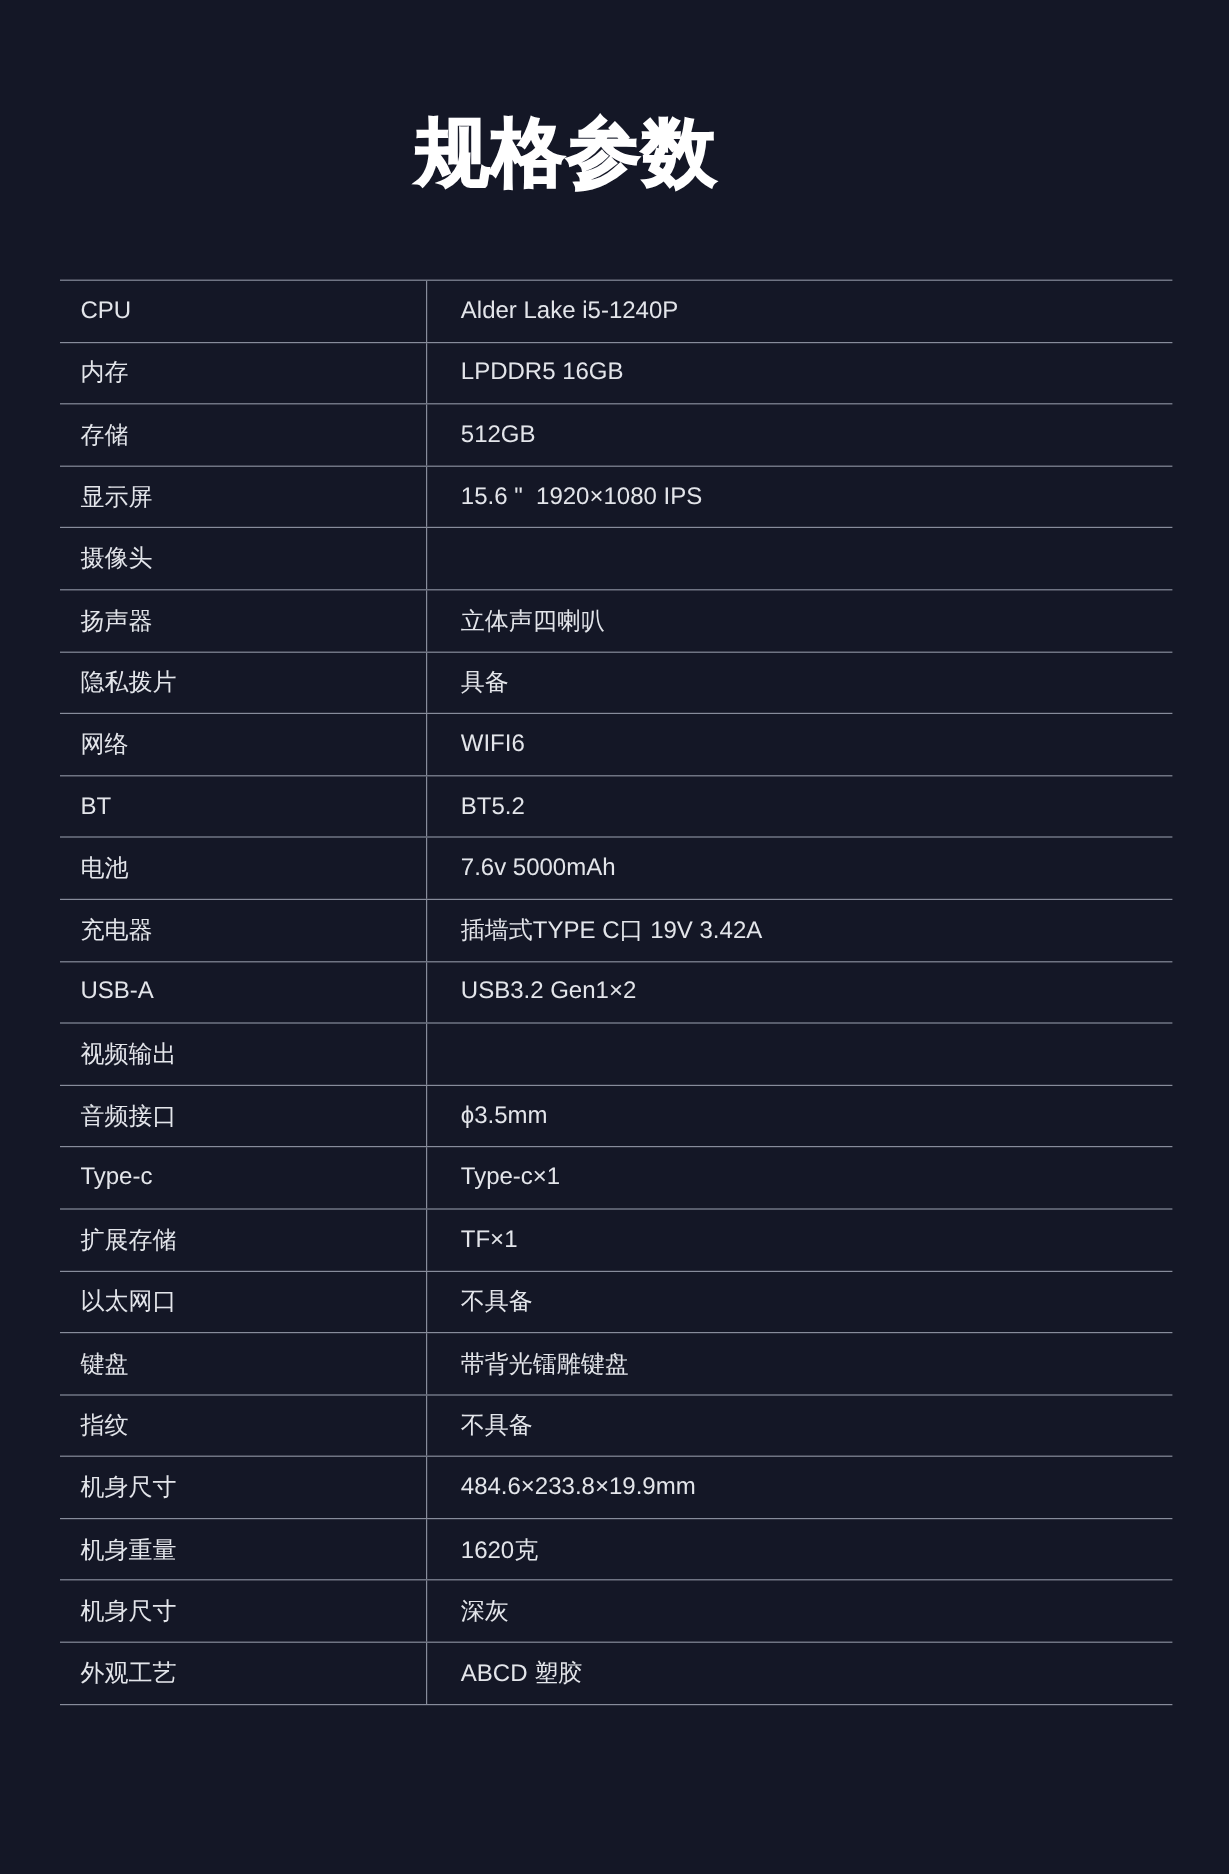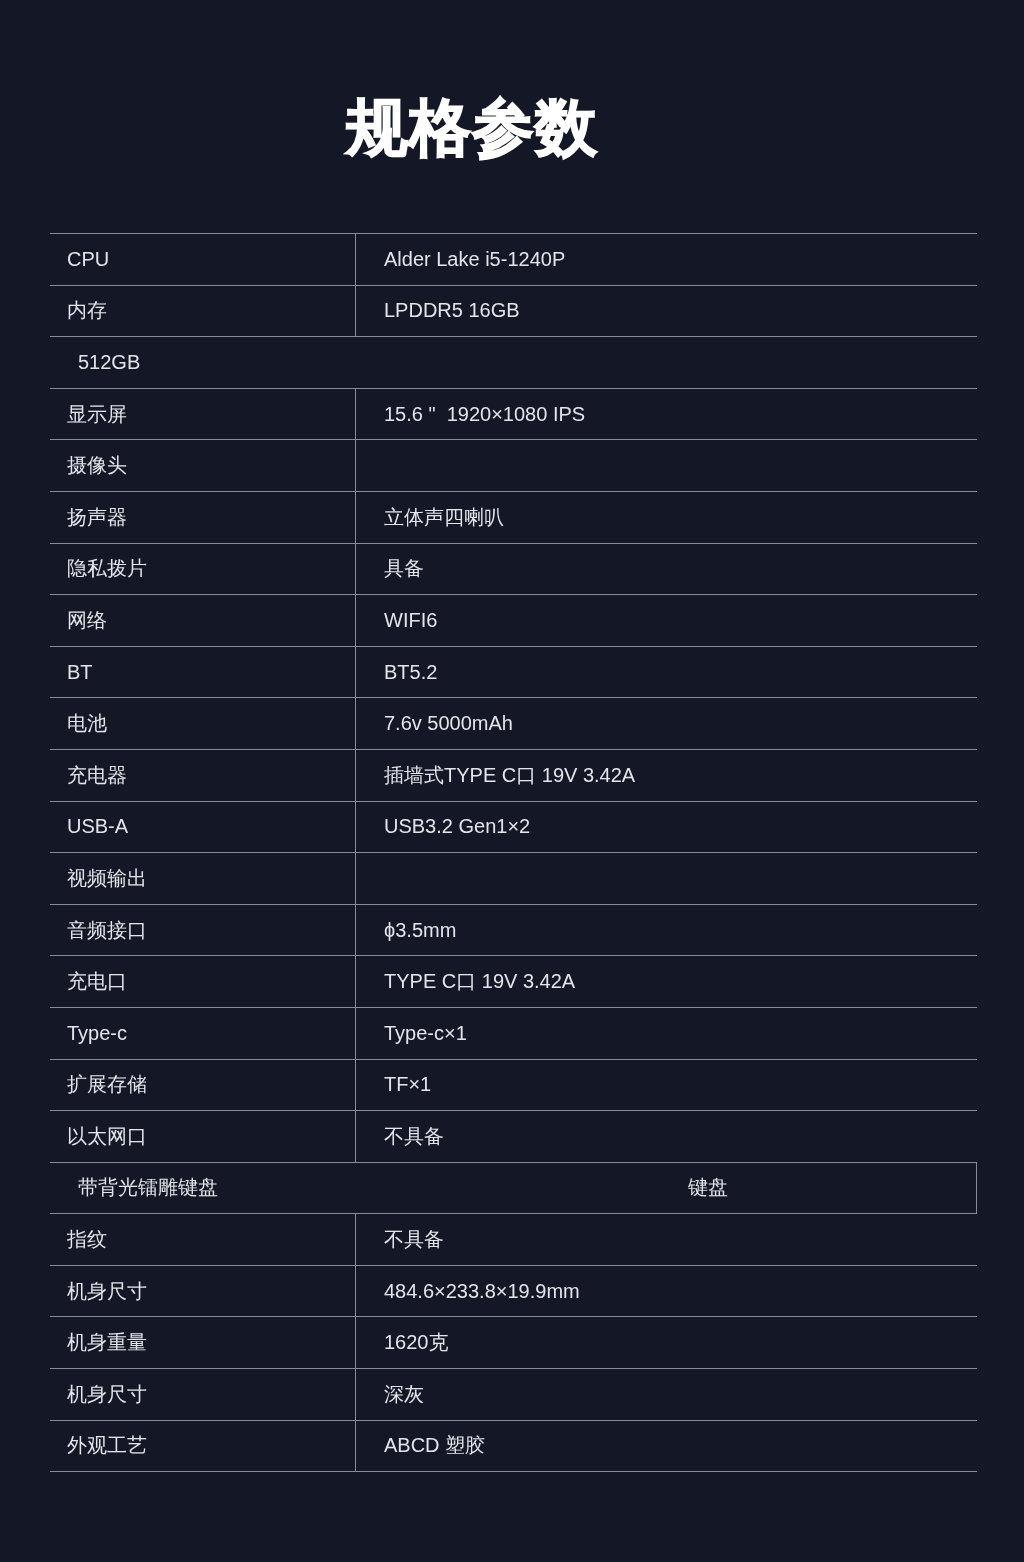--- a/index.html
+++ b/index.html
@@ -77,20 +77,21 @@
   <div class="spec-table" id="spec-table">
       <div class="spec-row">
         <div class="cell label">CPU</div>
         <div class="cell value">Alder Lake i5-1240P</div>
       </div>
       <div class="spec-row">
         <div class="cell label">内存</div>
         <div class="cell value">LPDDR5 16GB</div>
       </div>
       <div class="spec-row">
+        <div class="cell label">存储</div>
         <div class="cell value">512GB</div>
       </div>
       <div class="spec-row">
         <div class="cell label">显示屏</div>
         <div class="cell value">15.6 "  1920×1080 IPS</div>
       </div>
       <div class="spec-row">
         <div class="cell label">摄像头</div>
       </div>
       <div class="spec-row">
@@ -122,38 +123,34 @@
         <div class="cell value">USB3.2 Gen1×2</div>
       </div>
       <div class="spec-row">
         <div class="cell label">视频输出</div>
       </div>
       <div class="spec-row">
         <div class="cell label">音频接口</div>
         <div class="cell value">ϕ3.5mm</div>
       </div>
       <div class="spec-row">
-        <div class="cell label">充电口</div>
-        <div class="cell value">TYPE C口 19V 3.42A</div>
-      </div>
-      <div class="spec-row">
         <div class="cell label">Type-c</div>
         <div class="cell value">Type-c×1</div>
       </div>
       <div class="spec-row">
         <div class="cell label">扩展存储</div>
         <div class="cell value">TF×1</div>
       </div>
       <div class="spec-row">
         <div class="cell label">以太网口</div>
         <div class="cell value">不具备</div>
       </div>
       <div class="spec-row">
+        <div class="cell label">键盘</div>
         <div class="cell value">带背光镭雕键盘</div>
-        <div class="cell label">键盘</div>
       </div>
       <div class="spec-row">
         <div class="cell label">指纹</div>
         <div class="cell value">不具备</div>
       </div>
       <div class="spec-row">
         <div class="cell label">机身尺寸</div>
         <div class="cell value">484.6×233.8×19.9mm</div>
       </div>
       <div class="spec-row">

